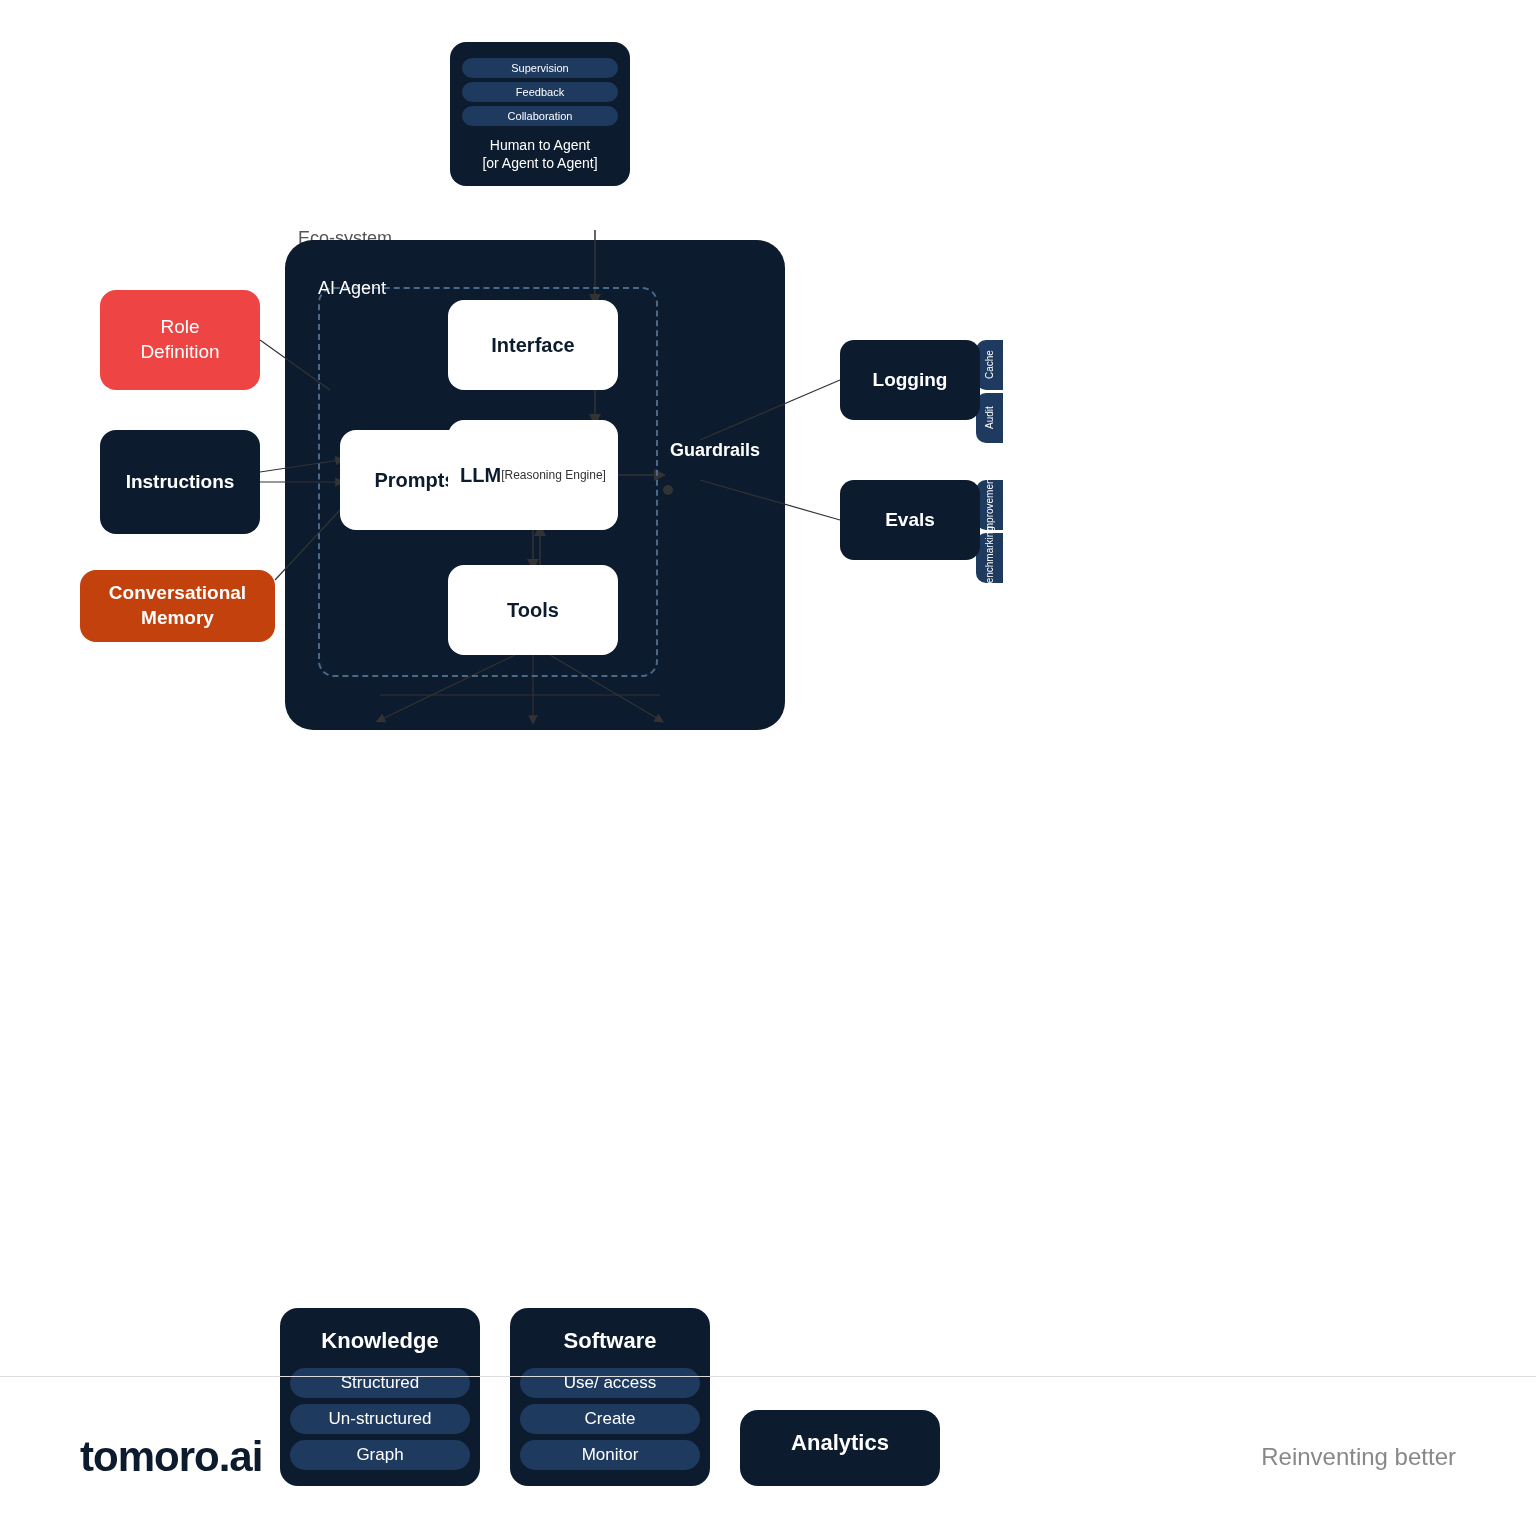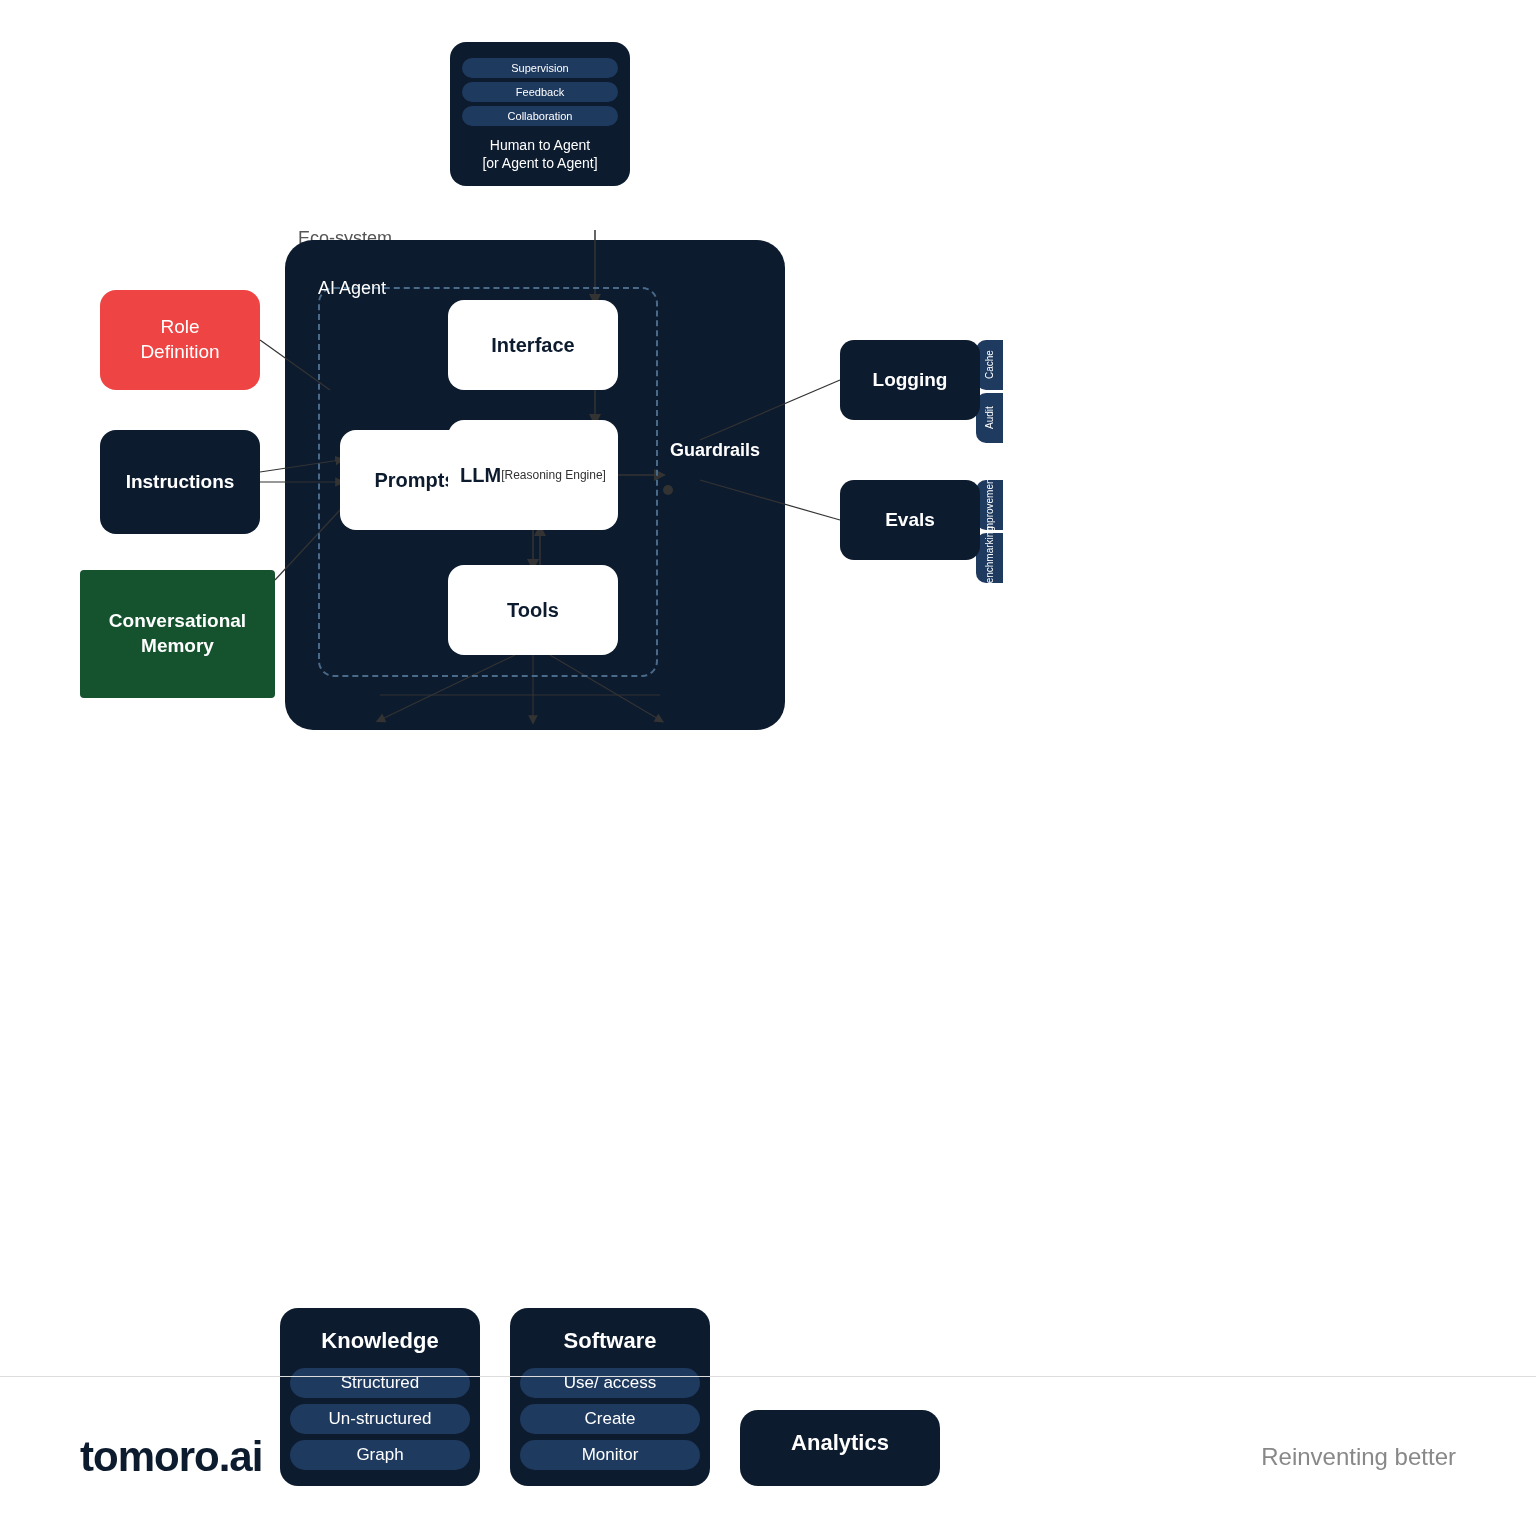--- a/index.html
+++ b/index.html
@@ -248,23 +248,23 @@
       font-size: 19px;
       font-weight: 600;
       color: #fff;
     }
 
     .conv-memory-box {
       position: absolute;
       top: 570px;
       left: 80px;
       width: 195px;
-      height: 128px;
-      background: #14532d;
-      border-radius: 4px;
+      height: 72px;
+      background: #c2410c;
+      border-radius: 16px;
       display: flex;
       align-items: center;
       justify-content: center;
       text-align: center;
       font-size: 19px;
       font-weight: 600;
       color: #fff;
       line-height: 1.3;
     }
 

